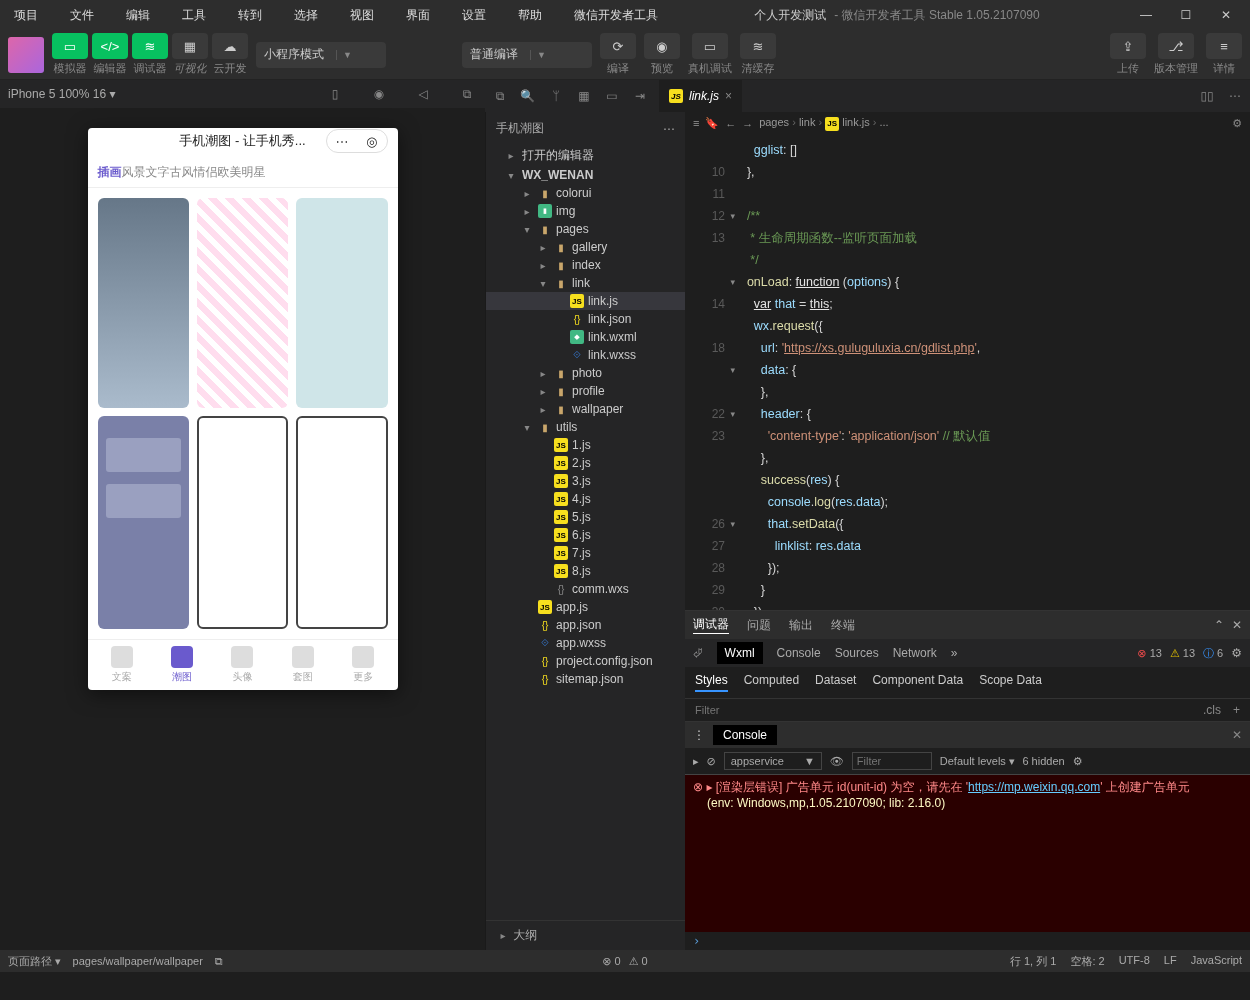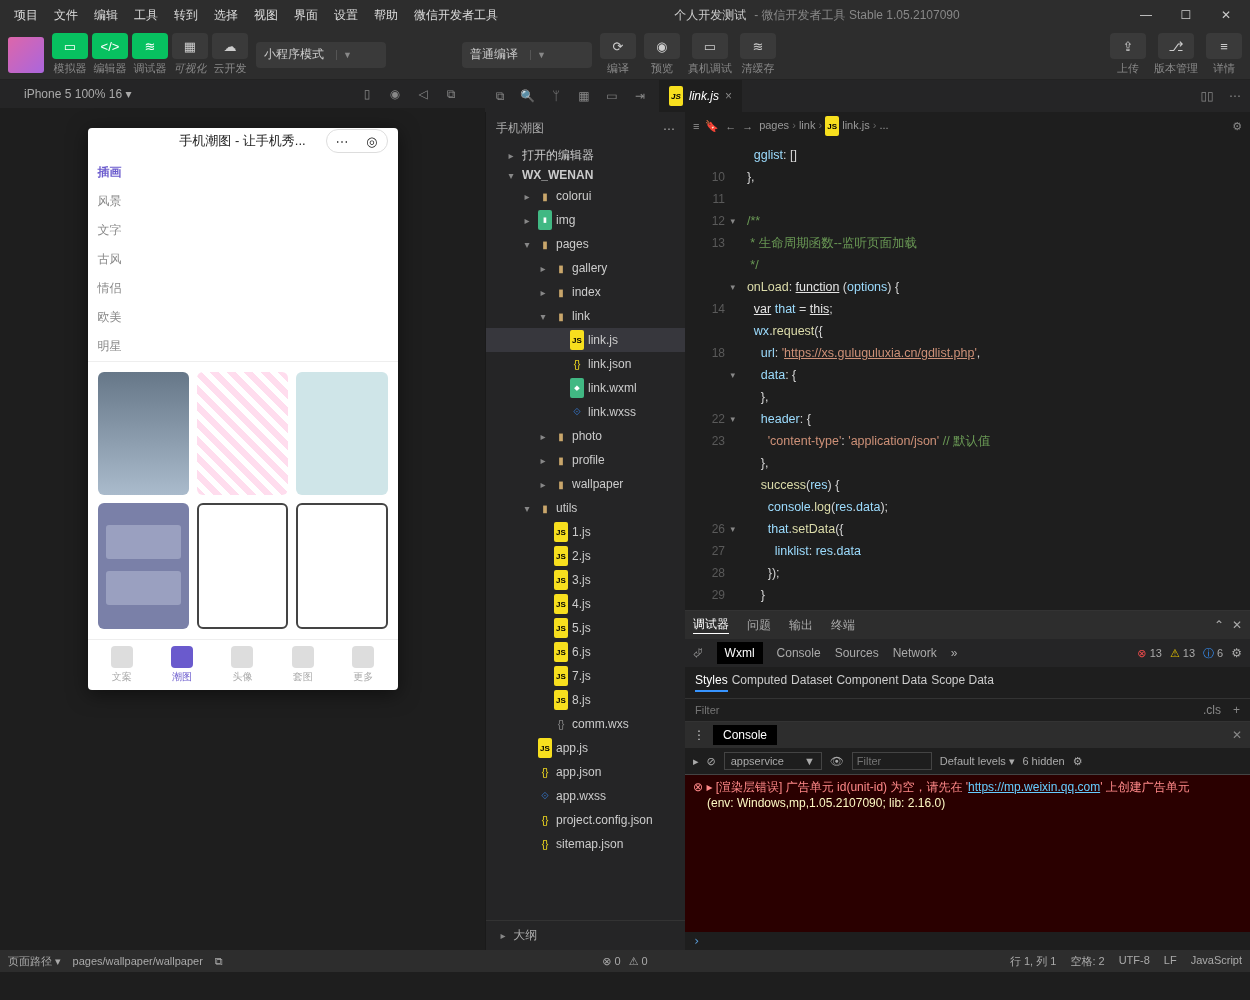--- a/index.html
+++ b/index.html
@@ -1,44 +1,44 @@
 <!DOCTYPE html>
 <html><head>
 <meta charset="utf-8">
 <style>
   * { box-sizing: border-box; margin: 0; padding: 0; font-family: "Segoe UI", "Microsoft YaHei", sans-serif; }
   body { background: #1e1e1e; color: #ccc; width: 1250px; height: 1000px; overflow: hidden; font-size: 12px; }
   .titlebar { display: flex; align-items: center; height: 30px; background: #2d2d2d; padding: 0 8px; }
-  .menubar { display: flex; gap: 4px; }
+  .menubar { display: flex; gap: 20px; }
   .menu-item { padding: 4px 6px; color: #ddd; cursor: pointer; }
   .title-center { flex: 1; text-align: center; color: #888; font-size: 12px; display:flex; justify-content:center; gap:8px;}
   .title-center .app1{color:#ccc;}
   .win-controls { display: flex; gap: 8px; }
   .win-btn { width: 32px; height: 24px; display: flex; align-items: center; justify-content: center; color: #ccc; }
   .toolbar { display: flex; align-items: center; height: 50px; background: #2d2d2d; padding: 4px 8px; gap: 8px; border-bottom:1px solid #222;}
   .avatar { width: 36px; height: 36px; background: linear-gradient(135deg,#d6a,#a6d); border-radius: 3px; }
   .tbgroup { display: flex; flex-direction: column; align-items: center; gap: 2px; }
   .tbrow { display: flex; gap: 4px; }
   .tbtn { background: #3a3a3a; width: 36px; height: 26px; border-radius: 4px; display:flex;align-items:center;justify-content:center;color:#ccc;font-size:13px; }
   .tbtn.green { background: #07c160; color:#fff;}
   .tlabel { color: #888; font-size: 11px; }
   .dropdown { background: #3a3a3a; height: 26px; border-radius: 4px; display: flex; align-items: center; padding: 0 8px; color: #ccc; gap: 12px; font-size:12px; }
   .chev { font-size: 9px; color: #888; border-left:1px solid #555; padding-left:6px;}
   .right-tools { margin-left: auto; display: flex; gap: 8px; }
-  .device-bar { display: flex; align-items: center; height: 28px; background: #252526; padding: 0 24px; color: #aaa; font-size: 12px; gap: 8px; }
+  .device-bar { display: flex; align-items: center; height: 28px; background: #252526; padding: 0 8px; color: #aaa; font-size: 12px; gap: 24px; }
   .device-bar .spacer { flex: 1; }
   .device-icon { width: 20px; text-align: center; color: #888; }
   .main { display: flex; height: calc(1000px - 30px - 50px - 28px - 22px); }
   .simulator { width: 485px; background: #1e1e1e; display: flex; align-items: flex-start; justify-content: center; padding-top: 20px; }
   .phone { width: 310px; height: 562px; background: #fff; border-radius: 4px; box-shadow: 0 4px 20px rgba(0,0,0,0.5); display: flex; flex-direction: column; overflow: hidden; color:#222;}
   .phone-status { display: flex; align-items: center; justify-content: space-between; padding: 4px 10px; font-size: 11px; font-weight:600;}
   .phone-status .dots{letter-spacing:-1px;}
   .phone-nav { display: flex; align-items: center; justify-content: center; padding: 4px 10px 8px; position:relative; font-size:13px;}
   .phone-nav .capsule{position:absolute;right:10px;display:flex;border:1px solid #ddd;border-radius:14px;height:24px;width:62px;align-items:center;justify-content:space-around;}
-  .phone-tabs { display: flex; gap: 12px; padding: 6px 10px; border-bottom:1px solid #eee; font-size:12px;flex-direction:column;}
+  .phone-tabs { display: flex; padding: 6px 10px; border-bottom:1px solid #eee; font-size:12px;}
   .ptab{color:#888;}
   .ptab.active{color:#6a5acd;font-weight:600;}
   .phone-grid { flex:1; display: grid; grid-template-columns: repeat(3,1fr); gap: 8px; padding: 10px; }
   .thumb { background: #eef; border-radius: 6px; }
   .thumb.t1{background:linear-gradient(#678,#abc);}
   .thumb.t2{background:repeating-linear-gradient(45deg,#fde,#fde 6px,#fff 6px,#fff 12px);}
   .thumb.t3{background:#cfe5e8;}
   .thumb.t4{background:#7a80a8;position:relative;}
   .thumb.t4::before,.thumb.t4::after{content:"";position:absolute;left:8px;right:8px;height:34px;background:#9aa0c0;border-radius:3px;}
   .thumb.t4::before{top:22px;} .thumb.t4::after{top:68px;}
@@ -48,21 +48,21 @@
   .phone-tabbar .pti.active{color:#6a5acd;}
   .phone-tabbar .pico{width:22px;height:22px;background:#ddd;border-radius:4px;}
   .phone-tabbar .pti.active .pico{background:#6a5acd;}
 
   .explorer { width: 200px; background: #252526; display: flex; flex-direction: column; border-left:1px solid #1a1a1a;}
   .exp-head { display: flex; justify-content: space-between; align-items: center; padding: 8px 10px; color: #aaa; }
   .tree { flex:1; overflow:auto; font-size: 12px; }
   .tree-item { display: flex; align-items: center; gap: 4px; padding: 2px 6px; cursor:pointer; white-space:nowrap;}
   .tree-item.selected{background:#37373d;}
   .tic { width:14px; display:inline-flex; justify-content:center;font-size:10px;color:#888;}
-  .fic { width:14px;height:20px;display:inline-flex;align-items:center;justify-content:center;font-size:10px;border-radius:2px;text-align:right;}
+  .fic { width:14px;height:14px;display:inline-flex;align-items:center;justify-content:center;font-size:10px;border-radius:2px;text-align:right;}
   .fic.folder{color:#c9a66b;}
   .fic.js{background:#f7df1e;color:#000;font-size:8px;font-weight:700;}
   .fic.json{color:#f7df1e;}
   .fic.wxml{background:#41b883;color:#fff;font-size:7px;}
   .fic.wxss{color:#3572c3;}
   .fic.wxs{color:#888;}
   .ind1{padding-left:18px;} .ind2{padding-left:34px;} .ind3{padding-left:50px;} .ind4{padding-left:66px;}
   .outline-hd{padding:6px 10px;border-top:1px solid #333;color:#aaa;}
 
   .editor-area { flex:1; display:flex; flex-direction:column; background:#1e1e1e; }
@@ -83,21 +83,21 @@
   .dbg-top{display:flex;align-items:center;height:28px;background:#2d2d2d;padding:0 8px;gap:18px;font-size:12px;color:#aaa;}
   .dbg-top .active{color:#fff;border-bottom:1px solid #fff;}
   .dbg-top .dright{margin-left:auto;display:flex;gap:8px;}
   .dbg-tools{display:flex;align-items:center;height:28px;background:#252526;padding:0 8px;gap:14px;font-size:12px;color:#aaa;}
   .dbg-tools .active{color:#fff;background:#000;padding:4px 8px;}
   .dbg-tools .dend{margin-left:auto;display:flex;gap:8px;align-items:center;}
   .badge{font-size:11px;}
   .badge.err::before{content:"⊗ ";color:#f14c4c;}
   .badge.warn::before{content:"⚠ ";color:#e2c000;}
   .badge.info::before{content:"ⓘ ";color:#3794ff;}
-  .dbg-sub{display:flex;gap:4px;padding:6px 10px;background:#1e1e1e;border-bottom:1px solid #333;font-size:12px;}
+  .dbg-sub{display:flex;gap:16px;padding:6px 10px;background:#1e1e1e;border-bottom:1px solid #333;font-size:12px;}
   .dbg-sub .active{color:#fff;border-bottom:2px solid #3794ff;padding-bottom:3px;}
   .dbg-filter{display:flex;align-items:center;padding:4px 10px;gap:12px;color:#888;border-bottom:1px solid #333;}
   .dbg-filter input{background:transparent;border:none;color:#ccc;flex:1;outline:none;font-size:11px;}
   .console-hd{display:flex;align-items:center;height:26px;background:#2d2d2d;padding:0 8px;gap:8px;}
   .console-hd .ctab{background:#000;color:#fff;padding:3px 10px;}
   .console-hd .cx{margin-left:auto;color:#888;}
   .console-bar{display:flex;align-items:center;padding:4px 8px;gap:8px;border-bottom:1px solid #444;color:#aaa;font-size:11px;}
   .console-bar .csel{border:1px solid #444;padding:2px 6px;display:flex;gap:20px;align-items:center;}
   .console-bar input{background:#1e1e1e;border:1px solid #444;color:#ccc;padding:2px 4px;width:80px;font-size:11px;}
   .console-body{flex:1;background:#2a0000;font-family:Consolas,monospace;font-size:12px;color:#f88;padding:4px 8px;line-height:16px;overflow:auto;}

